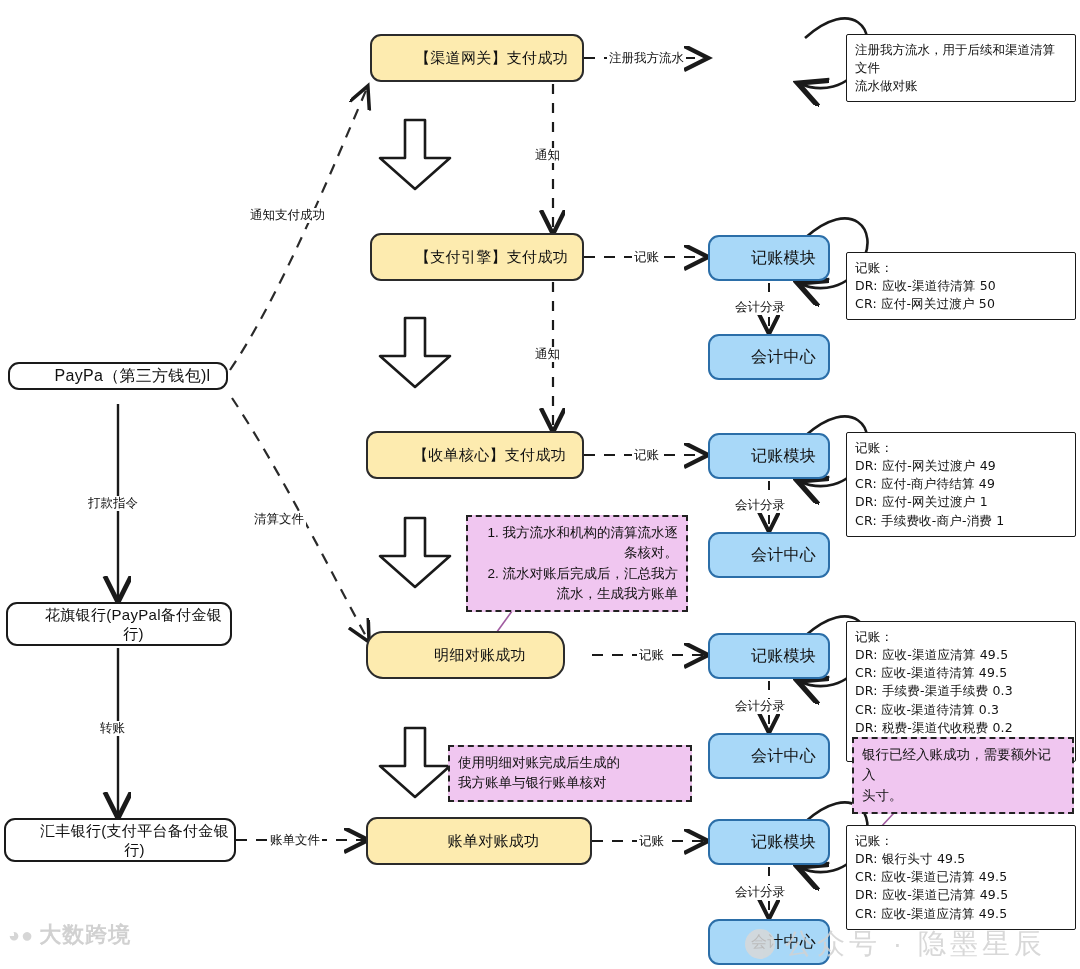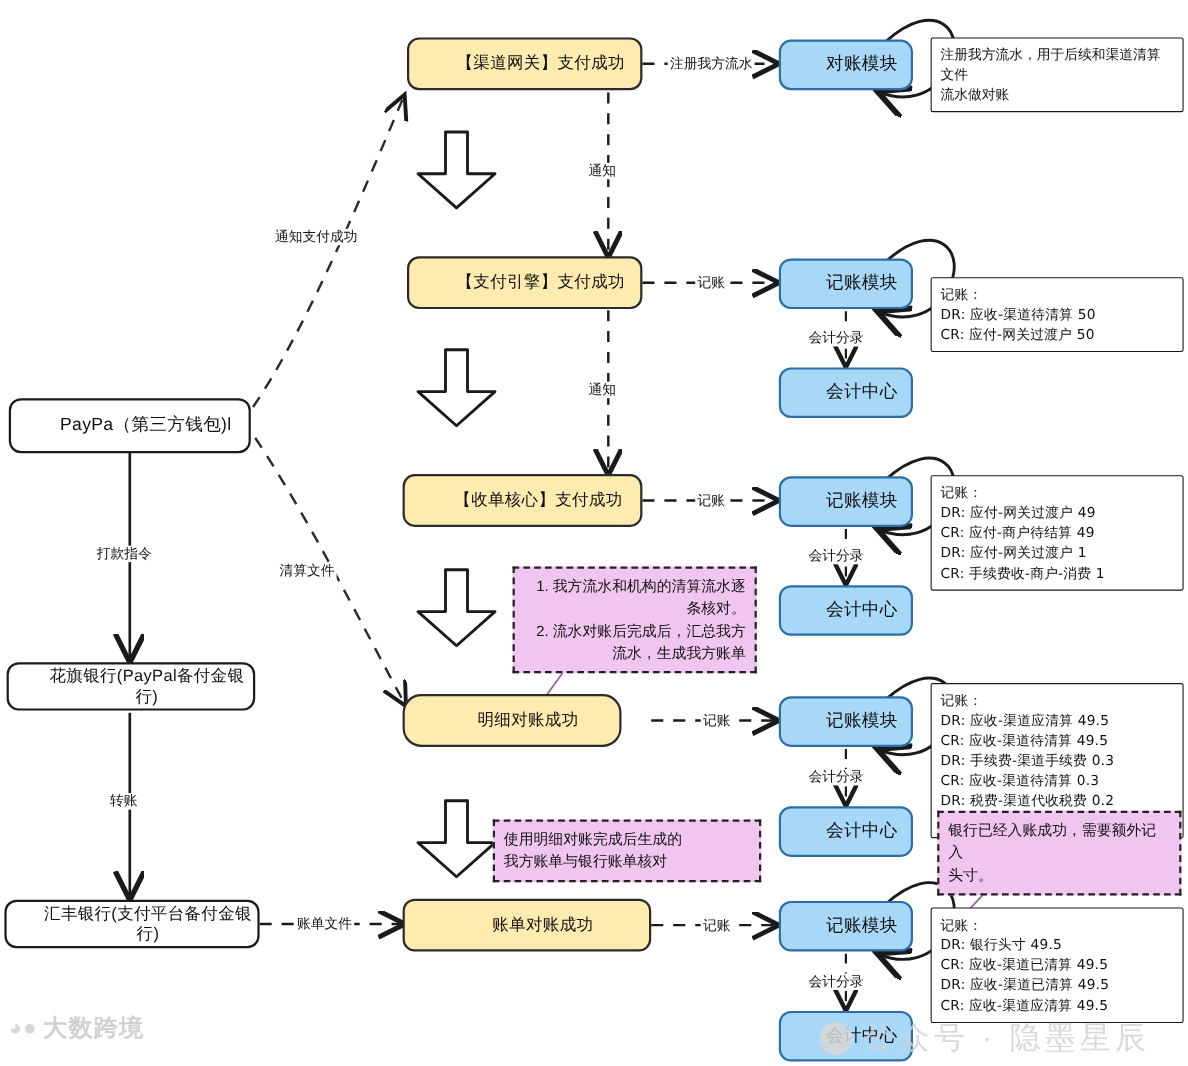--- a/index.html
+++ b/index.html
@@ -107,31 +107,30 @@
     <svg width="78" height="74" viewBox="0 0 78 74">
         <path d="M29,2 L49,2 L49,40 L74,40 L39,71 L4,40 L29,40 Z" fill="#fff" stroke="#1a1a1a" stroke-width="2.6" stroke-linejoin="round"></path>
       </svg>
   </div>
   <div class="bigarrow" style="left:376px;top:726px;">
     <svg width="78" height="74" viewBox="0 0 78 74">
         <path d="M29,2 L49,2 L49,40 L74,40 L39,71 L4,40 L29,40 Z" fill="#fff" stroke="#1a1a1a" stroke-width="2.6" stroke-linejoin="round"></path>
       </svg>
   </div>
 
-  <div class="node plain" style="left:8px;top:362px;width:220px;height:50px;font-size:16px;">PayPa（第三方钱包)l</div>
+  <div class="node plain" style="left:8px;top:362px;width:220px;height:28px;font-size:16px;">PayPa（第三方钱包)l</div>
   <div class="node plain" style="left:6px;top:602px;width:226px;height:44px;font-size:15px;">花旗银行(PayPal备付金银行)</div>
   <div class="node plain" style="left:4px;top:818px;width:232px;height:44px;font-size:15px;">汇丰银行(支付平台备付金银行)</div>
 
   <div class="node yellow" style="left:370px;top:34px;width:214px;height:48px;">【渠道网关】支付成功</div>
   <div class="node yellow" style="left:370px;top:233px;width:214px;height:48px;">【支付引擎】支付成功</div>
   <div class="node yellow" style="left:366px;top:431px;width:218px;height:48px;">【收单核心】支付成功</div>
   <div class="node yellow" style="left:366px;top:631px;width:199px;height:48px;border-radius:17px;">明细对账成功</div>
   <div class="node yellow" style="left:366px;top:817px;width:226px;height:48px;">账单对账成功</div>
 
-  <div class="node blue" style="left:708px;top:36px;width:122px;height:46px;font-size:16px;">对账模块</div>
   <div class="node blue" style="left:708px;top:235px;width:122px;height:46px;font-size:16px;">记账模块</div>
   <div class="node blue" style="left:708px;top:433px;width:122px;height:46px;font-size:16px;">记账模块</div>
   <div class="node blue" style="left:708px;top:633px;width:122px;height:46px;font-size:16px;">记账模块</div>
   <div class="node blue" style="left:708px;top:819px;width:122px;height:46px;font-size:16px;">记账模块</div>
 
   <div class="node blue" style="left:708px;top:334px;width:122px;height:46px;font-size:16px;">会计中心</div>
   <div class="node blue" style="left:708px;top:532px;width:122px;height:46px;font-size:16px;">会计中心</div>
   <div class="node blue" style="left:708px;top:733px;width:122px;height:46px;font-size:16px;">会计中心</div>
   <div class="node blue" style="left:708px;top:919px;width:122px;height:46px;font-size:16px;">会计中心</div>
 

